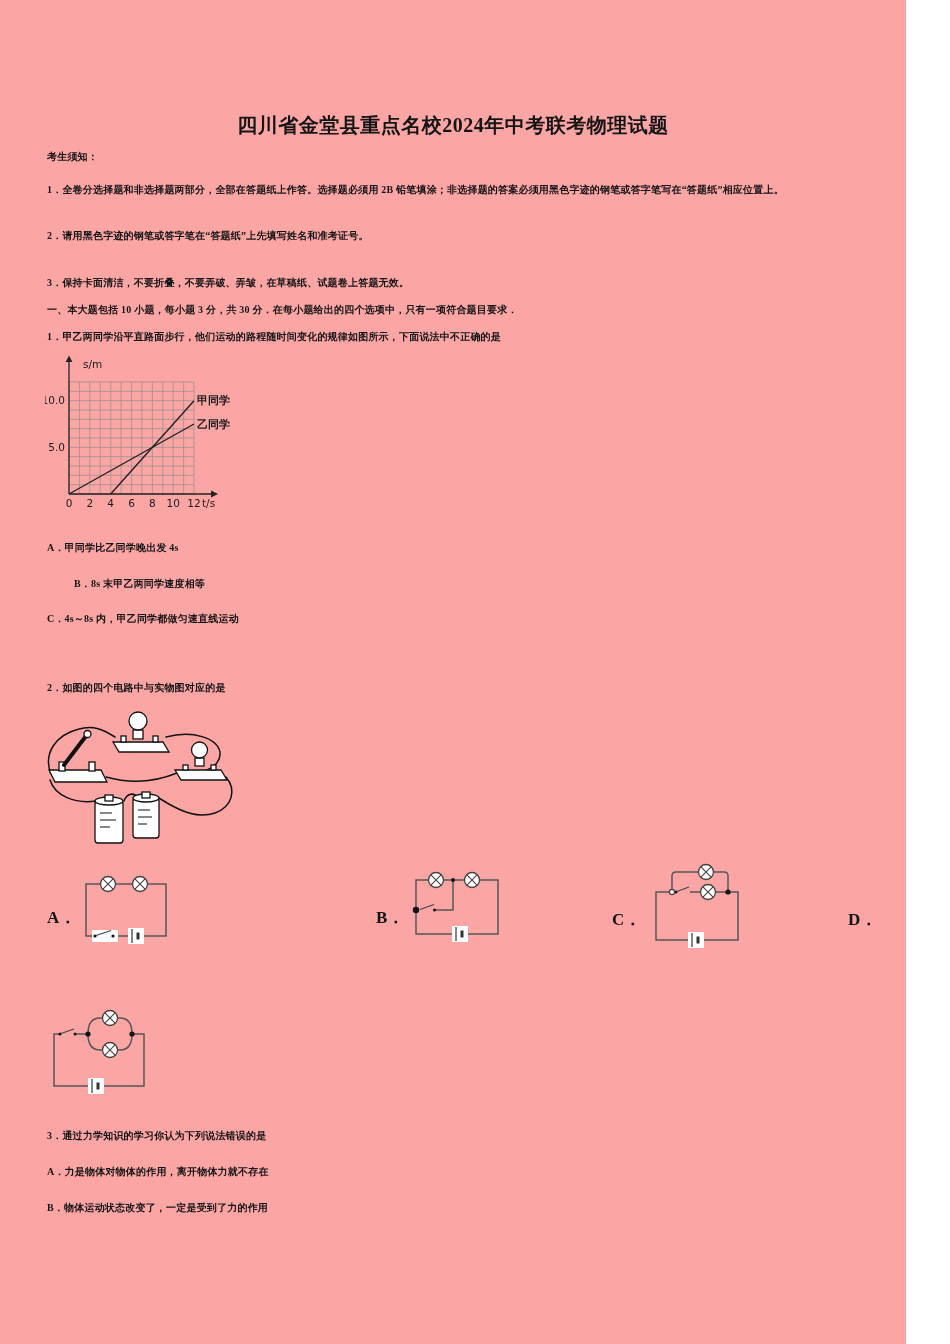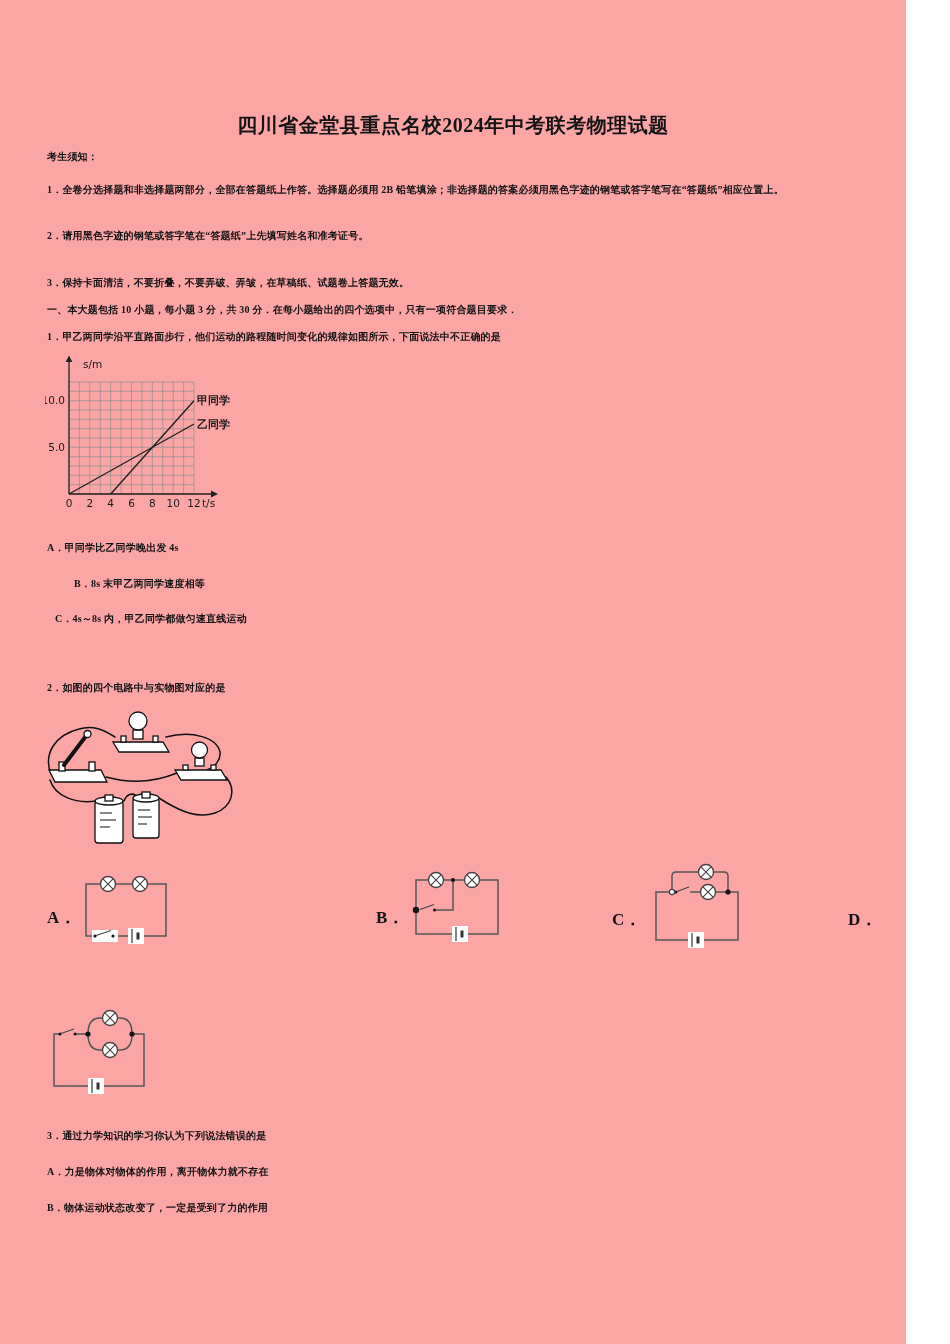--- a/index.html
+++ b/index.html
@@ -61,21 +61,21 @@
     <text x="86.5" y="153" font-size="10.5" text-anchor="middle">6</text>
     <text x="107.4" y="153" font-size="10.5" text-anchor="middle">8</text>
     <text x="128.2" y="153" font-size="10.5" text-anchor="middle">10</text>
     <text x="149" y="153" font-size="10.5" text-anchor="middle">12</text>
     <text x="152" y="50" font-size="11" font-weight="bold">甲同学</text>
     <text x="152" y="74" font-size="11" font-weight="bold">乙同学</text>
   </svg>
 
   <div class="txt" style="left:47px;top:541px;">A．甲同学比乙同学晚出发 4s</div>
   <div class="txt" style="left:47px;top:577px;margin-left:27px;">B．8s 末甲乙两同学速度相等</div>
-  <div class="txt" style="left:47px;top:612px;margin-left:8px;">C．4s～8s 内，甲乙同学都做匀速直线运动</div>
+  <div class="txt" style="left:47px;top:612px;">C．4s～8s 内，甲乙同学都做匀速直线运动</div>
 
   <div class="txt" style="left:47px;top:681px;">2．如图的四个电路中与实物图对应的是</div>
 
   <svg style="left:45px;top:708px;" width="195" height="142" viewBox="0 0 195 142">
 
     <path class="sk" d="M6,66 C-2,46 10,27 34,21 C48,16.5 59,22 70,29"></path>
     <path class="sk" d="M121,29 C148,22 172,30 175,44 C176,52 170,59 162,62"></path>
     <path class="sk" d="M181,69 C192,82 187,99 170,105 C153,111 136,103 122,95 C118,92.5 115,90.5 112,89"></path>
     <path class="sk" d="M61,69 C86,76 110,74 132,65"></path>
     <path class="sk" d="M51,93 C30,96 10,88 5,72"></path>

